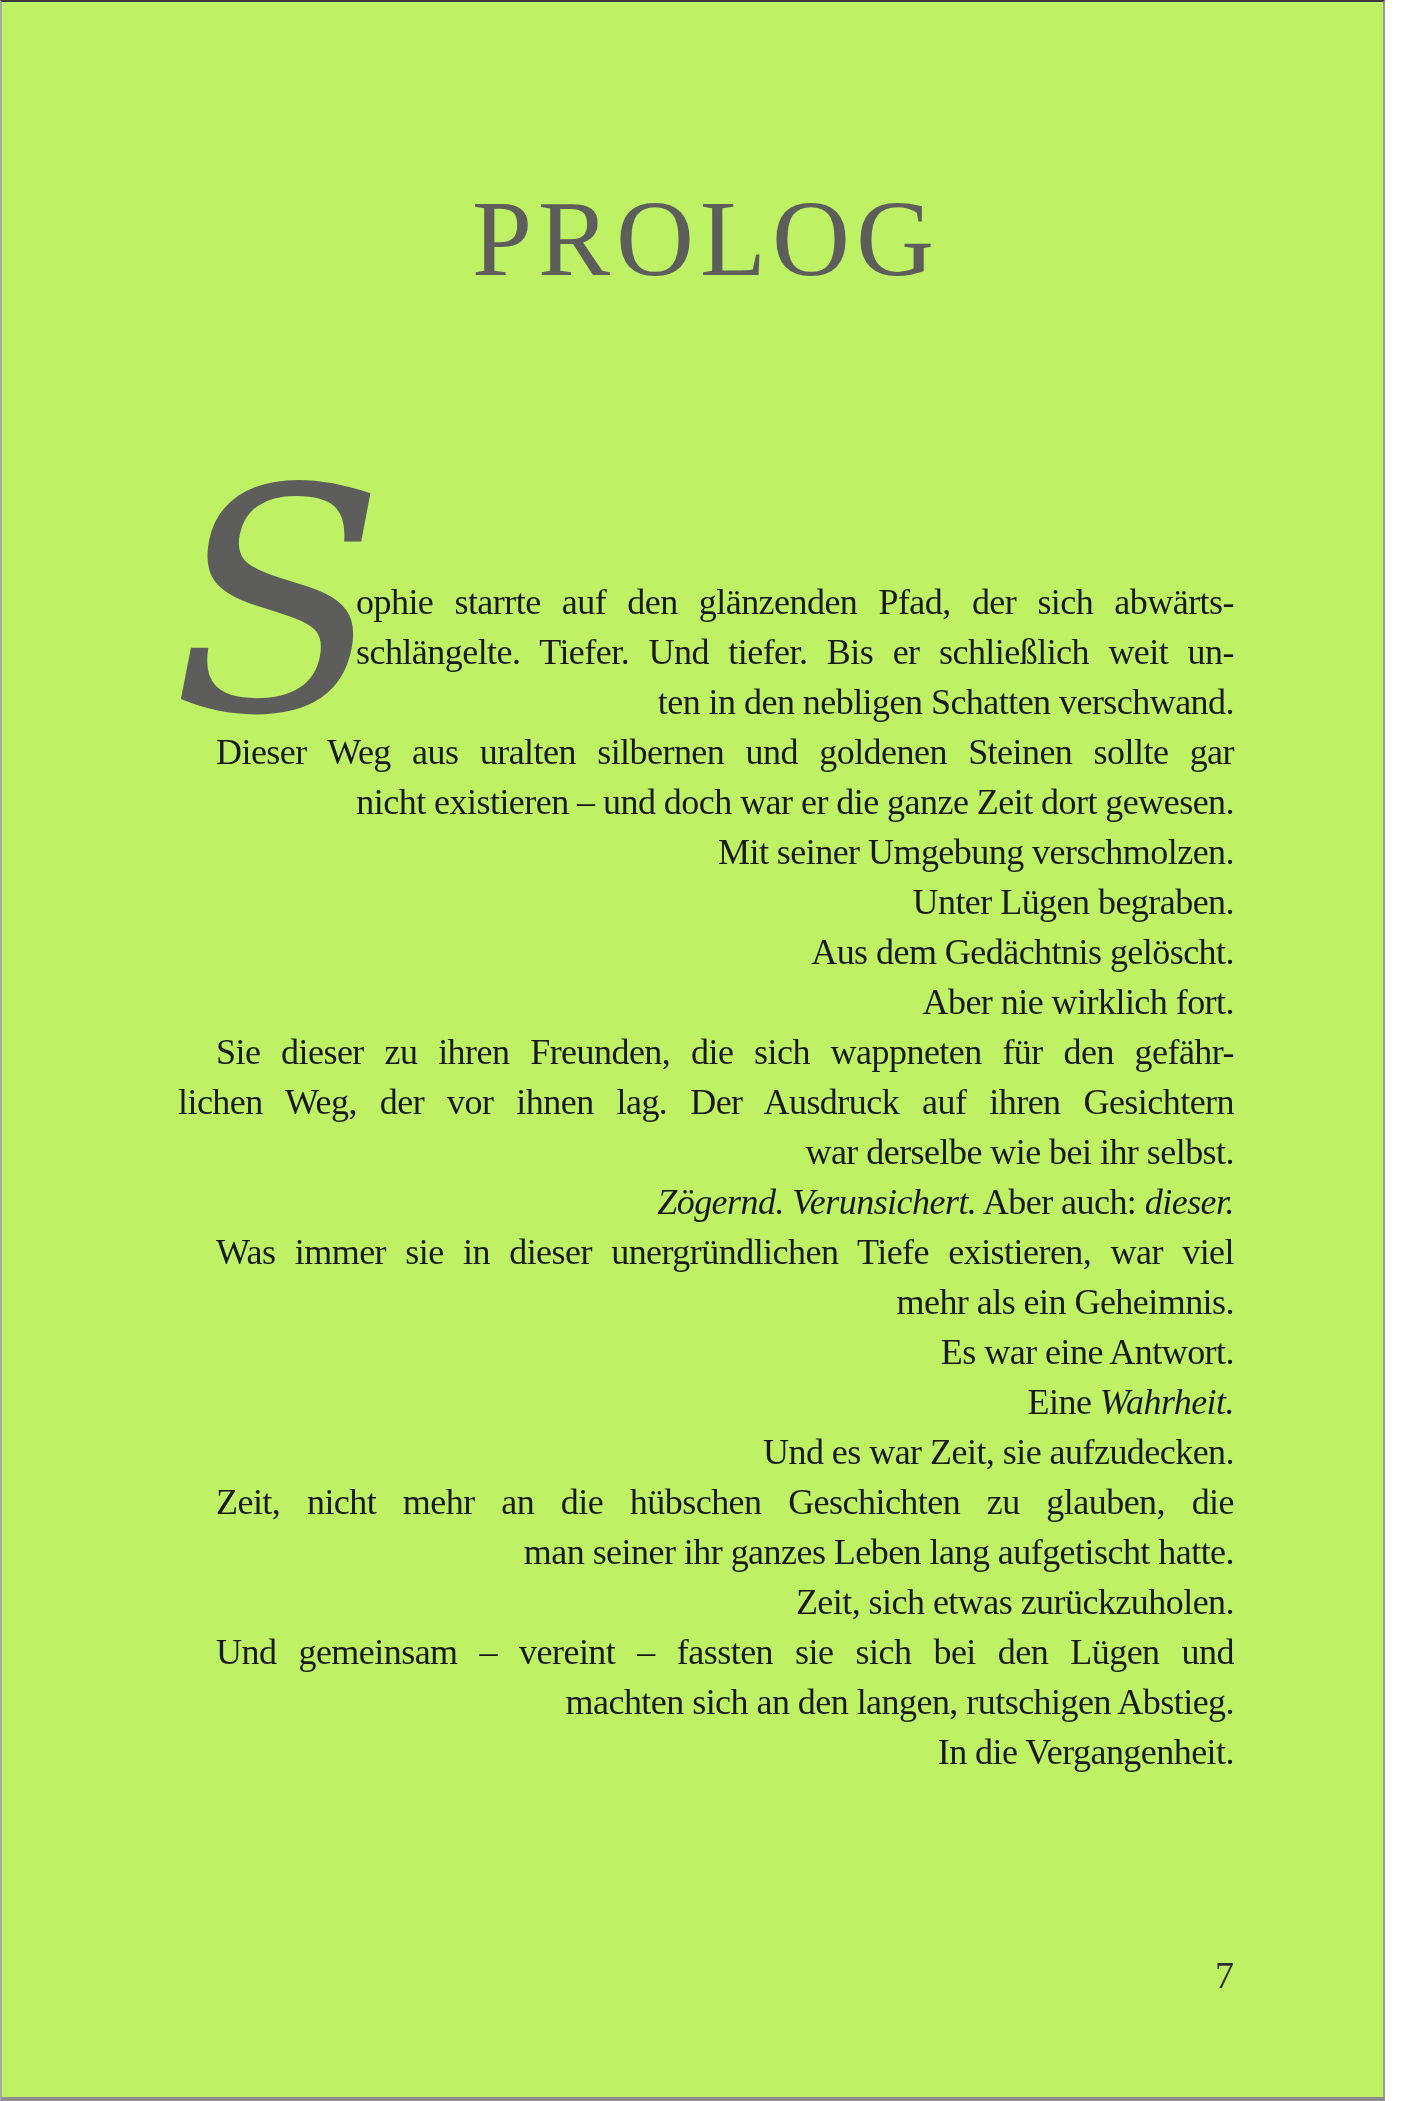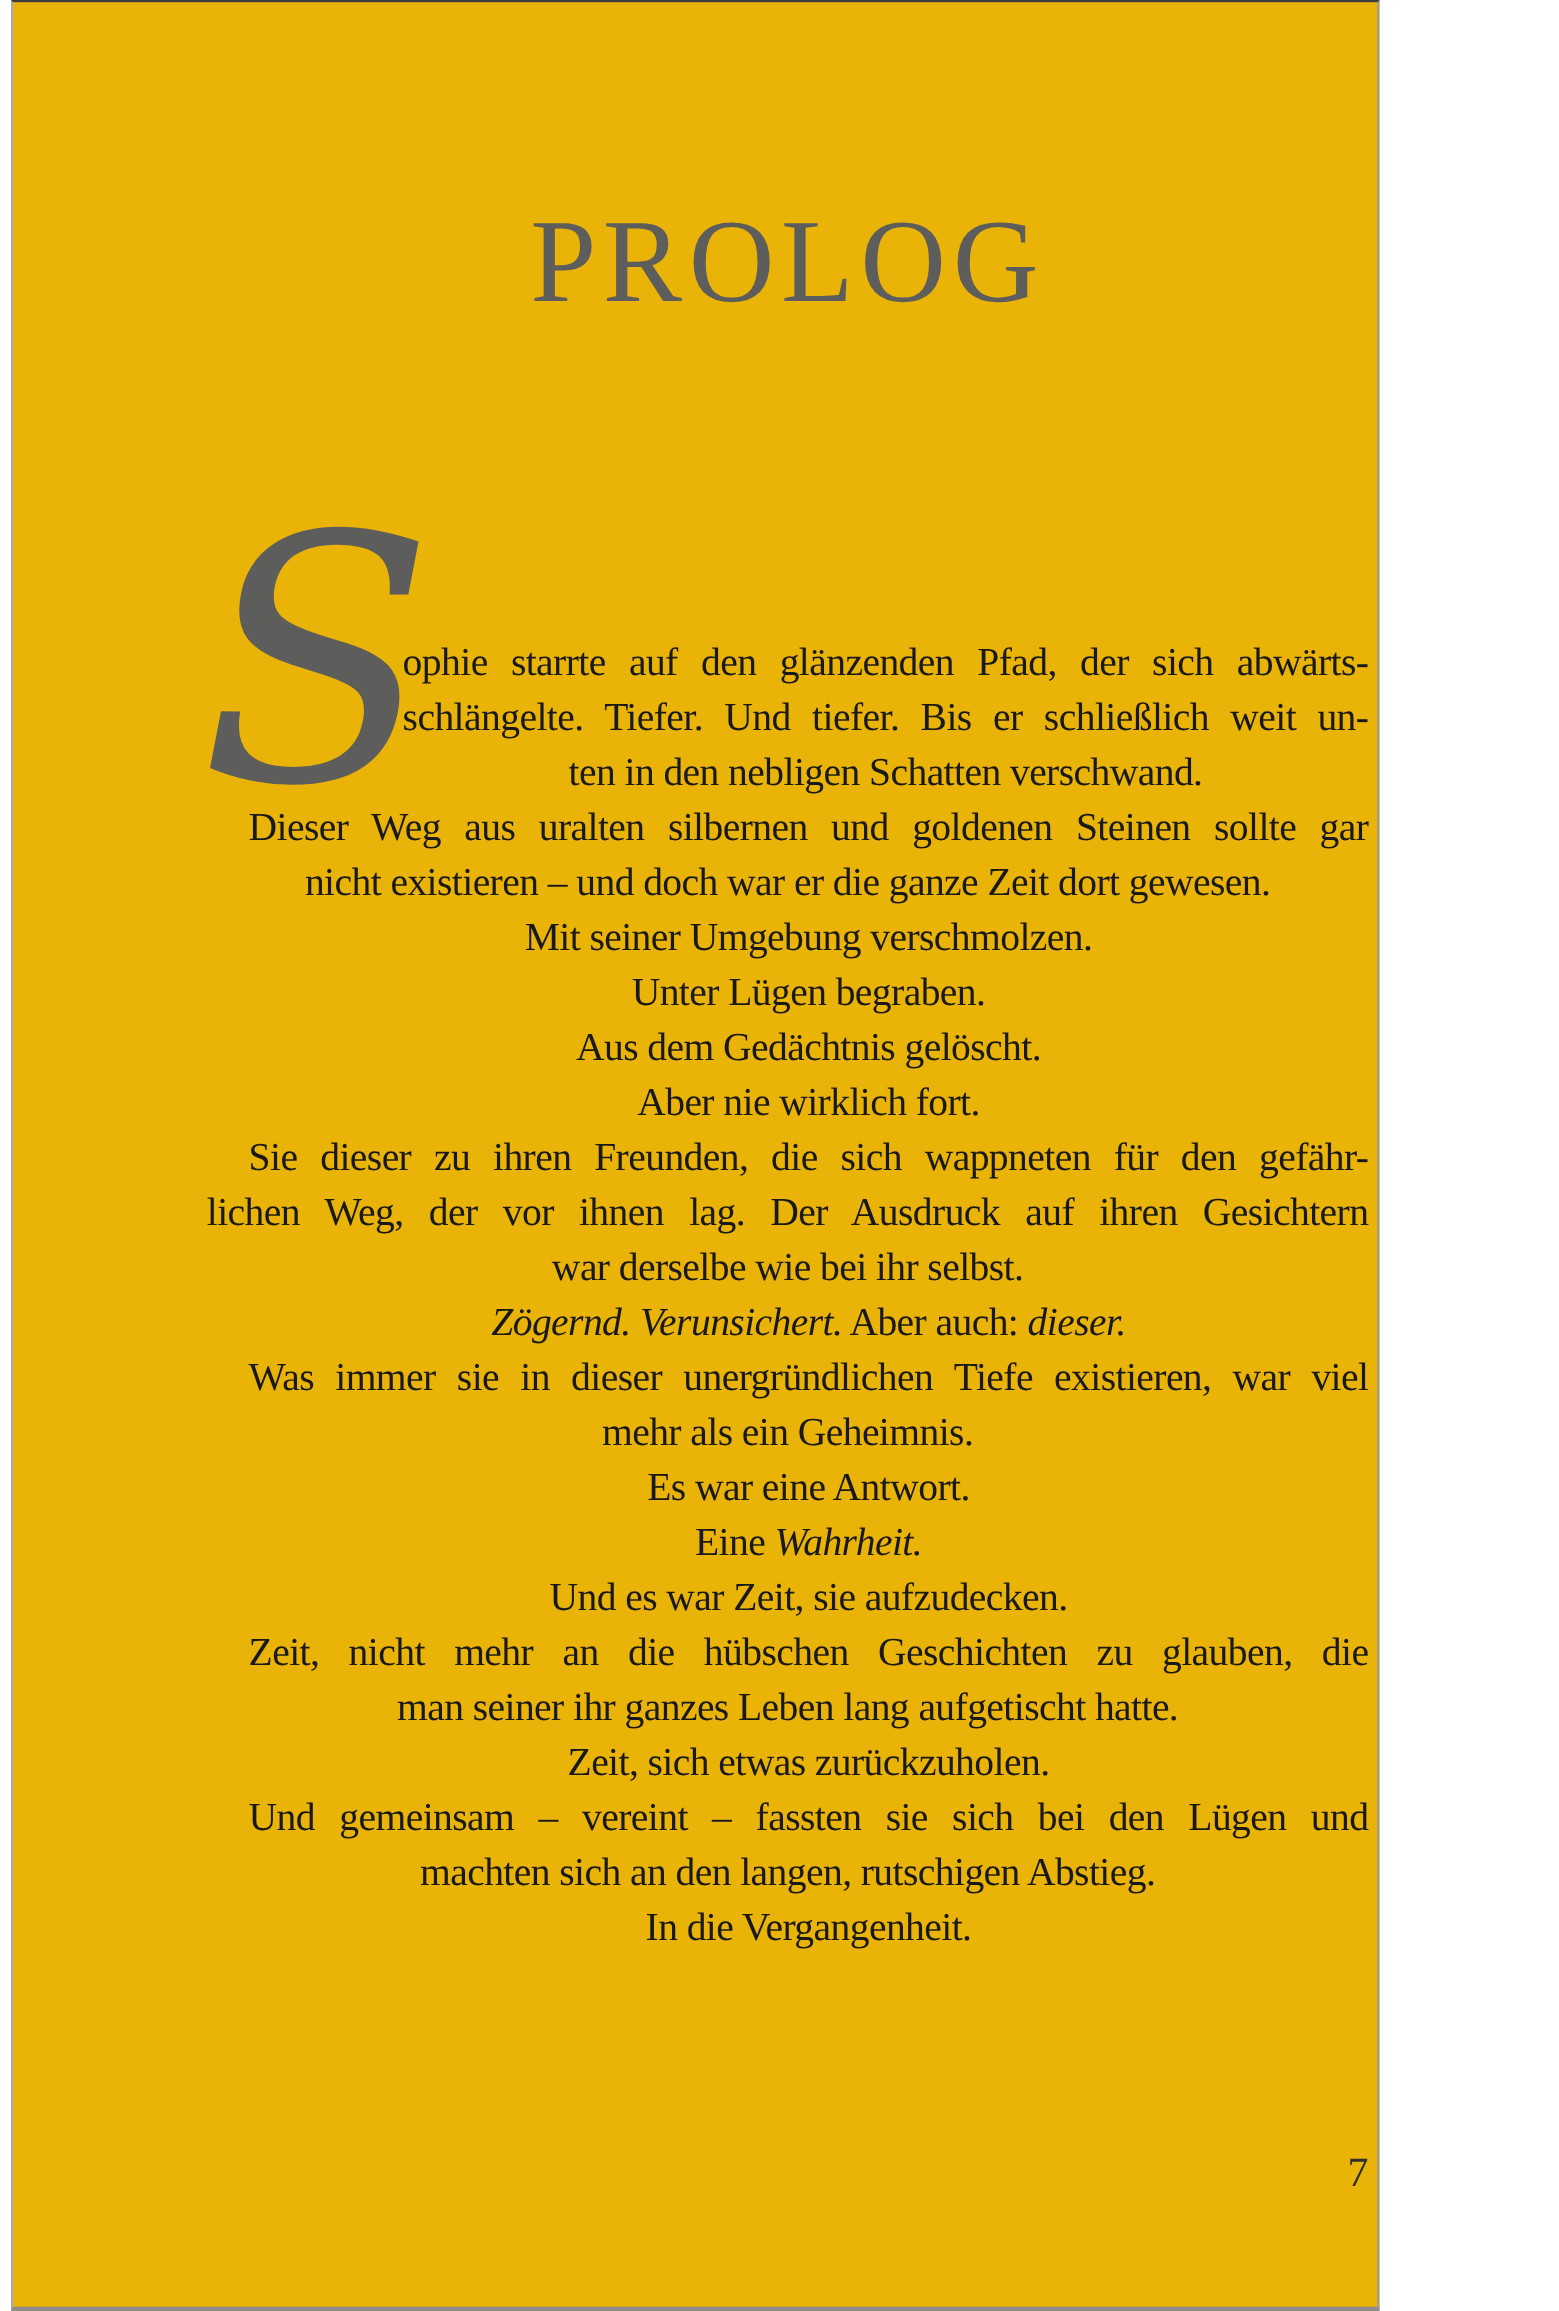--- a/index.html
+++ b/index.html
@@ -4,30 +4,29 @@
 <style>
   :root{
     --title-color:#5d5d5b;
     --dropcap-color:#5d5d5b;
     --text-color:#191919;
     --pagenum-color:#2e2e2e;
   }
   html,body{margin:0;padding:0;background:#ffffff;}
   .page{
     position:relative;
-    width:1244px;height:2101px;
+    width:1385px;height:2101px;
     box-sizing:border-box;
-    background:#eab308;
+    background:#bef264;
     border-top:2px solid #3c3c3c;
     border-left:2px solid #a9a9a9;
     border-right:2px solid #9a9a9a;
     border-bottom:4px solid #8d8d8d;
     overflow:hidden;
     font-family:"Liberation Serif", serif;
-    margin-left:10px;
   }
   .page-title{
     margin:184px 0 0 176px;
     width:1056px;
     text-align:center;
     font-family:"Liberation Serif", serif;
     font-size:108px;
     line-height:105px;
     font-weight:400;
     letter-spacing:6px;
@@ -49,21 +48,21 @@
     left:-6px;top:-95px;
     display:block;
     height:242px;
     font-family:"DejaVu Serif", serif;
     font-style:italic;
     font-size:310px;
     line-height:0.78;
     color:var(--dropcap-color);
     letter-spacing:0;
   }
-  .line{text-align:center;}
+  .line{text-align:right;}
   .line.justify{text-align:justify;text-align-last:justify;}
   .line.indent{text-indent:38px;}
   .em{font-style:italic;}
   .page-number{
     position:absolute;
     top:1948px;
     left:176px;
     width:1056px;
     text-align:right;
     font-size:38px;

